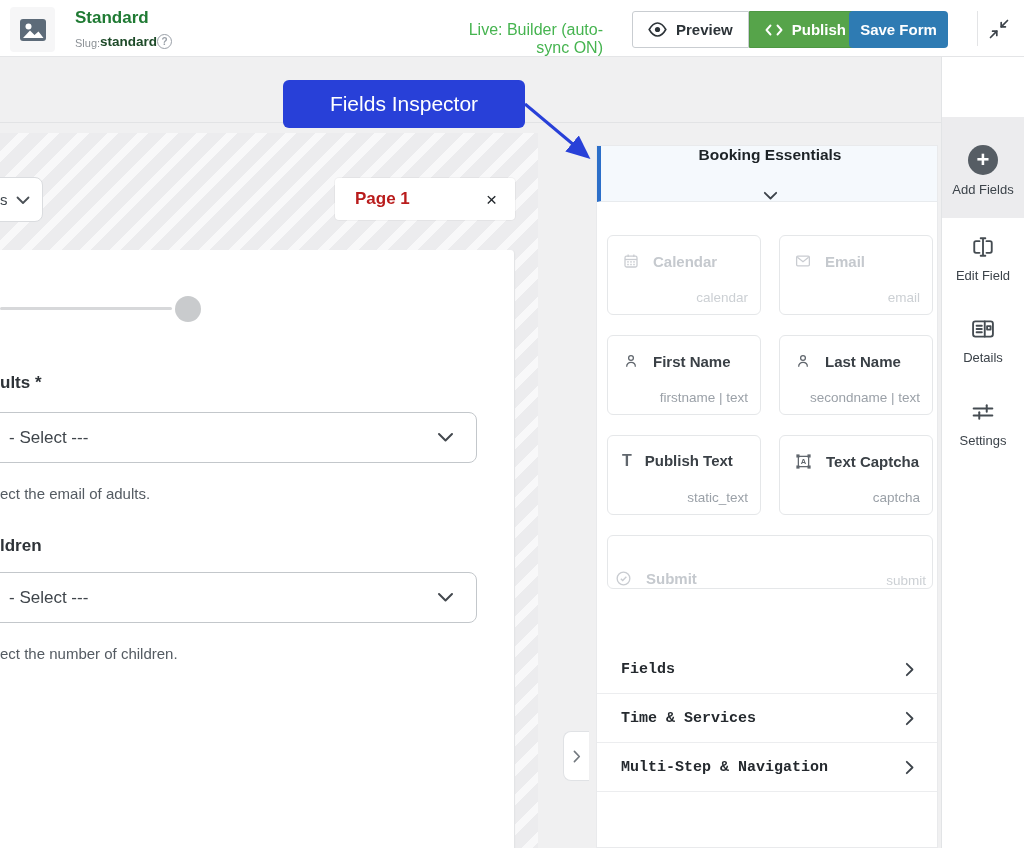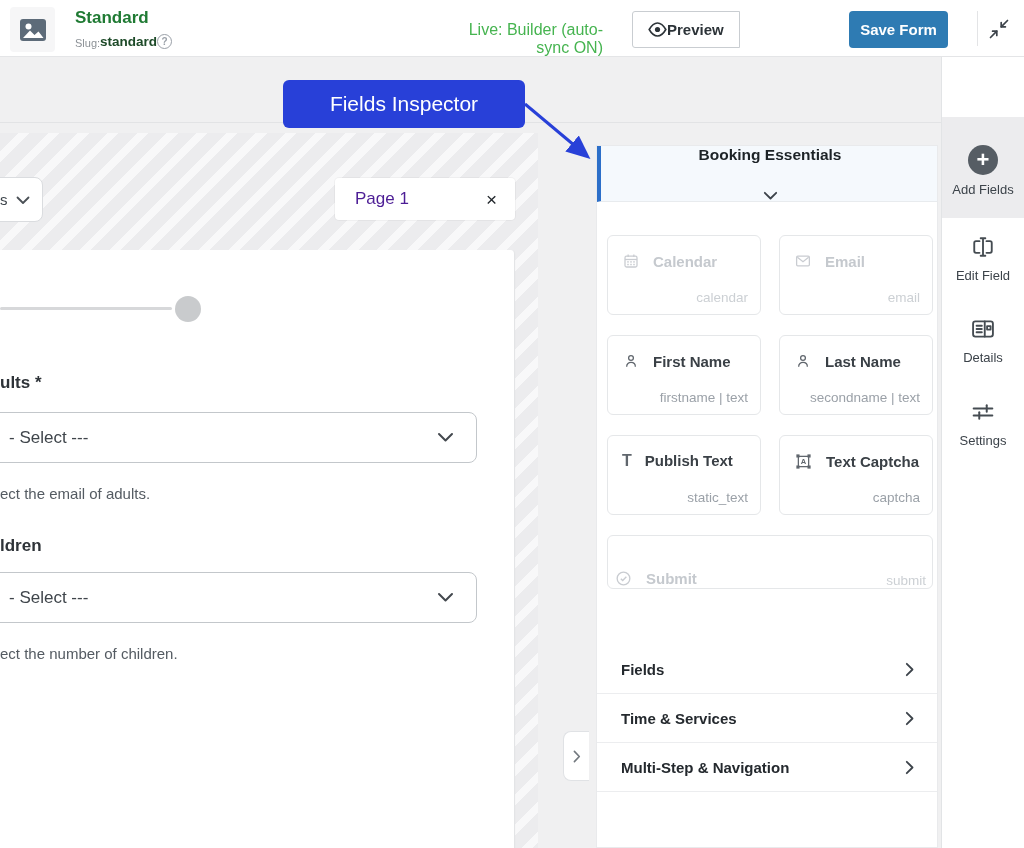--- a/index.html
+++ b/index.html
@@ -15,42 +15,42 @@
   
   .topbar { left:0; top:0; width:1024px; height:57px; background:#ffffff; border-bottom:1px solid #e4e5e7; z-index:30; }
   .img-tile { left:10px; top:7px; width:45px; height:45px; background:#f6f6f7; border-radius:4px; display:flex; align-items:center; justify-content:center; }
   .form-title { left:75px; top:8px; font-size:17px; font-weight:bold; color:#1f7a33; }
   .slug-row { left:75px; top:34px; display:flex; align-items:flex-end; }
   .slug-label { font-size:11px; color:#8c9196; }
   .slug-value { font-size:13.5px; font-weight:bold; color:#1d4a28; }
   .help-badge { width:15px; height:15px; border:1.5px solid #9aa0a8; border-radius:50%; color:#9aa0a8; font-size:10px; font-weight:bold; display:flex; align-items:center; justify-content:center; }
   .live-status { left:443px; top:21px; width:160px; font-size:16px; color:#46b450; text-align:right; }
   .btn-group { left:632px; top:11px; height:37px; display:flex; }
-  .btn-preview { height:37px; display:flex; align-items:center; padding:0 15px; background:#ffffff; border:1px solid #c9cdd1; border-radius:3px 0 0 3px; font-size:15px; font-weight:bold; color:#2c3338; cursor:pointer; }
+  .btn-preview { height:37px; display:flex; align-items:center; gap:9px; padding:0 15px; background:#ffffff; border:1px solid #c9cdd1; border-radius:3px 0 0 3px; font-size:15px; font-weight:bold; color:#2c3338; cursor:pointer; }
   .btn-publish { height:37px; display:flex; align-items:center; gap:9px; padding:0 15px; background:#56a44a; border:1px solid #4e9843; border-radius:0 3px 3px 0; font-size:15px; font-weight:bold; color:#ffffff; cursor:pointer; }
   .btn-save { left:849px; top:11px; width:99px; height:37px; background:#2e7bb3; border:none; border-radius:4px; font-size:15px; font-weight:bold; color:#ffffff; display:flex; align-items:center; justify-content:center; cursor:pointer; }
   .hdr-sep { left:977px; top:11px; width:1px; height:35px; background:#e3e4e6; }
   .collapse-btn { left:986px; top:16px; width:26px; height:26px; display:flex; align-items:center; justify-content:center; cursor:pointer; }
 
   
   .rule-line { left:0; top:122px; width:1024px; height:1px; background:#e2e3e5; z-index:1; }
   .hatch { left:0; top:133px; width:538px; height:715px; z-index:2;
     background:repeating-linear-gradient(135deg, #ececee 0 13px, #f8f8f9 13px 21px); }
 
   .callout { left:283px; top:80px; width:242px; height:48px; background:#2840d8; display:flex; align-items:center; justify-content:center; z-index:40;
     color:#ffffff; font-size:21px;border-radius:6px; }
   .callout-arrow { left:521px; top:100px; width:80px; height:66px; z-index:40; pointer-events:none; }
 
   .mini-dd { left:-34px; top:177px; width:77px; height:45px; background:#ffffff; border:1px solid #dadcdf; border-radius:8px; z-index:5; }
   .mini-dd .frag { position:absolute; left:33px; top:13px; font-size:15px; color:#3c434a; }
   .mini-dd .chev { position:absolute; left:49px; top:18px; }
 
   .page-tab { left:335px; top:178px; width:180px; height:42px; background:#ffffff; border-radius:4px; z-index:5;
     display:flex; align-items:center; justify-content:space-between; padding:0 18px 0 20px; box-shadow:0 0 0 1px rgba(0,0,0,0.035); cursor:pointer; }
-  .page-tab-label { font-size:17px; font-weight:normal; color:#4c1d95;text-align:right; }
+  .page-tab-label { font-size:17px; font-weight:bold; color:#b91c1c;text-align:right; }
   .page-tab-close { font-size:19px; color:#23282d; cursor:pointer; line-height:1; }
 
   .form-panel { left:0; top:250px; width:515px; height:598px; background:#ffffff; border-right:1px solid #e3e4e6; border-top-right-radius:4px; z-index:4; box-shadow:0 1px 2px rgba(0,0,0,0.04); }
   .slider-track { left:0; top:57px; width:172px; height:3px; background:#d7d8da; border-radius:2px; }
   .slider-knob { left:175px; top:46px; width:26px; height:26px; border-radius:50%; background:#c9cbcd; cursor:pointer; }
   .fld-label { font-size:17px; font-weight:bold; color:#2e3338; }
   .fake-select { left:-18px; width:495px; height:51px; background:#ffffff; border:1px solid #c3c7cb; border-radius:8px;
     display:flex; align-items:center; padding:0 22px 0 26px; cursor:pointer; }
   .fake-select .sel-text { font-size:17px; color:#3f454b; flex:1; }
   .fld-helper { font-size:15px; color:#545b62; }
@@ -68,21 +68,21 @@
   .fcard-sub { position:absolute; right:12px; bottom:9px; font-size:13.5px; color:#9ba1a8; }
   .fcard.disabled { cursor:default; }
   .fcard.disabled .fic { color:#c9ccd1; }
   .fcard.disabled .fcard-label { color:#c5c9ce; }
   .fcard.disabled .fcard-sub { color:#ccd0d4; }
   .fcard.submit { grid-column:1 / 3; height:54px; display:flex; align-items:flex-end; padding:0 6px; }
   .fcard.submit .fcard-top { padding:0; }
   .fcard.submit .fcard-sub { position:static; margin-left:auto; }
   .glyph-ic { font-size:16px; font-weight:bold; line-height:1; }
   .sections { margin-top:56px; }
-  .sect-row { height:49px; display:flex; align-items:center; justify-content:space-between; padding:0 22px 0 24px; border-bottom:1px solid #ecedef; cursor:pointer; }
+  .sect-row { height:49px; display:flex; align-items:center; justify-content:space-between; padding:0 22px 0 24px; border-bottom:1px solid #ecedef; cursor:pointer;font-family:Liberation Mono, monospace; }
   .sect-label { font-size:15px; font-weight:bold; color:#24292e; }
 
   .panel-handle { left:563px; top:731px; width:26px; height:50px; background:#ffffff; border:1px solid #e0e2e5; border-right:none; border-radius:8px 0 0 8px; z-index:7;
     display:flex; align-items:center; justify-content:center; cursor:pointer; }
 
   
   .sidebar { left:941px; top:57px; width:83px; height:791px; background:#ffffff; border-left:1px solid #e2e4e6; z-index:6; }
   .sb-active-bg { position:absolute; left:0; top:60px; width:100%; height:101px; background:#ececee; }
   .sb-item { position:absolute; left:0; width:100%; display:flex; flex-direction:column; align-items:center; gap:7px; cursor:pointer; }
   .sb-label { font-size:13px; color:#3c434a; }
@@ -115,20 +115,29 @@
   <div class="abs live-status">Live: Builder (auto-sync ON)</div>
   <div class="abs btn-group">
     <button class="btn-preview">
       <span>
         <svg width="19" height="15" viewBox="0 0 19 15" fill="none" stroke="#2c3338" stroke-width="1.6">
             <path d="M1.2 7.5 C4 2.6 7 1 9.5 1 C12 1 15 2.6 17.8 7.5 C15 12.4 12 14 9.5 14 C7 14 4 12.4 1.2 7.5 Z"></path>
             <circle cx="9.5" cy="7.5" r="2.6" fill="#2c3338" stroke="none"></circle>
           </svg>
       </span>
       <span>Preview</span>
+    </button>
+    <button class="btn-publish">
+      <span>
+        <svg width="18" height="14" viewBox="0 0 18 14" fill="none" stroke="#ffffff" stroke-width="1.9" stroke-linecap="round" stroke-linejoin="round">
+            <path d="M5.5 2.5 L1.5 7 L5.5 11.5"></path>
+            <path d="M12.5 2.5 L16.5 7 L12.5 11.5"></path>
+          </svg>
+      </span>
+      <span>Publish</span>
     </button>
   </div>
   <button class="abs btn-save">Save Form</button>
   <div class="abs hdr-sep"></div>
   <div class="abs collapse-btn">
     <svg width="22" height="22" viewBox="0 0 22 22" fill="none" stroke="#3c434a" stroke-width="1.7" stroke-linecap="round" stroke-linejoin="round">
       <path d="M19.5 2.5 L13.2 8.8"></path>
         <path d="M17.4 8.8 L13.2 8.8 L13.2 4.6"></path>
       <path d="M2.5 19.5 L8.8 13.2"></path>
         <path d="M4.6 13.2 L8.8 13.2 L8.8 17.4"></path>

